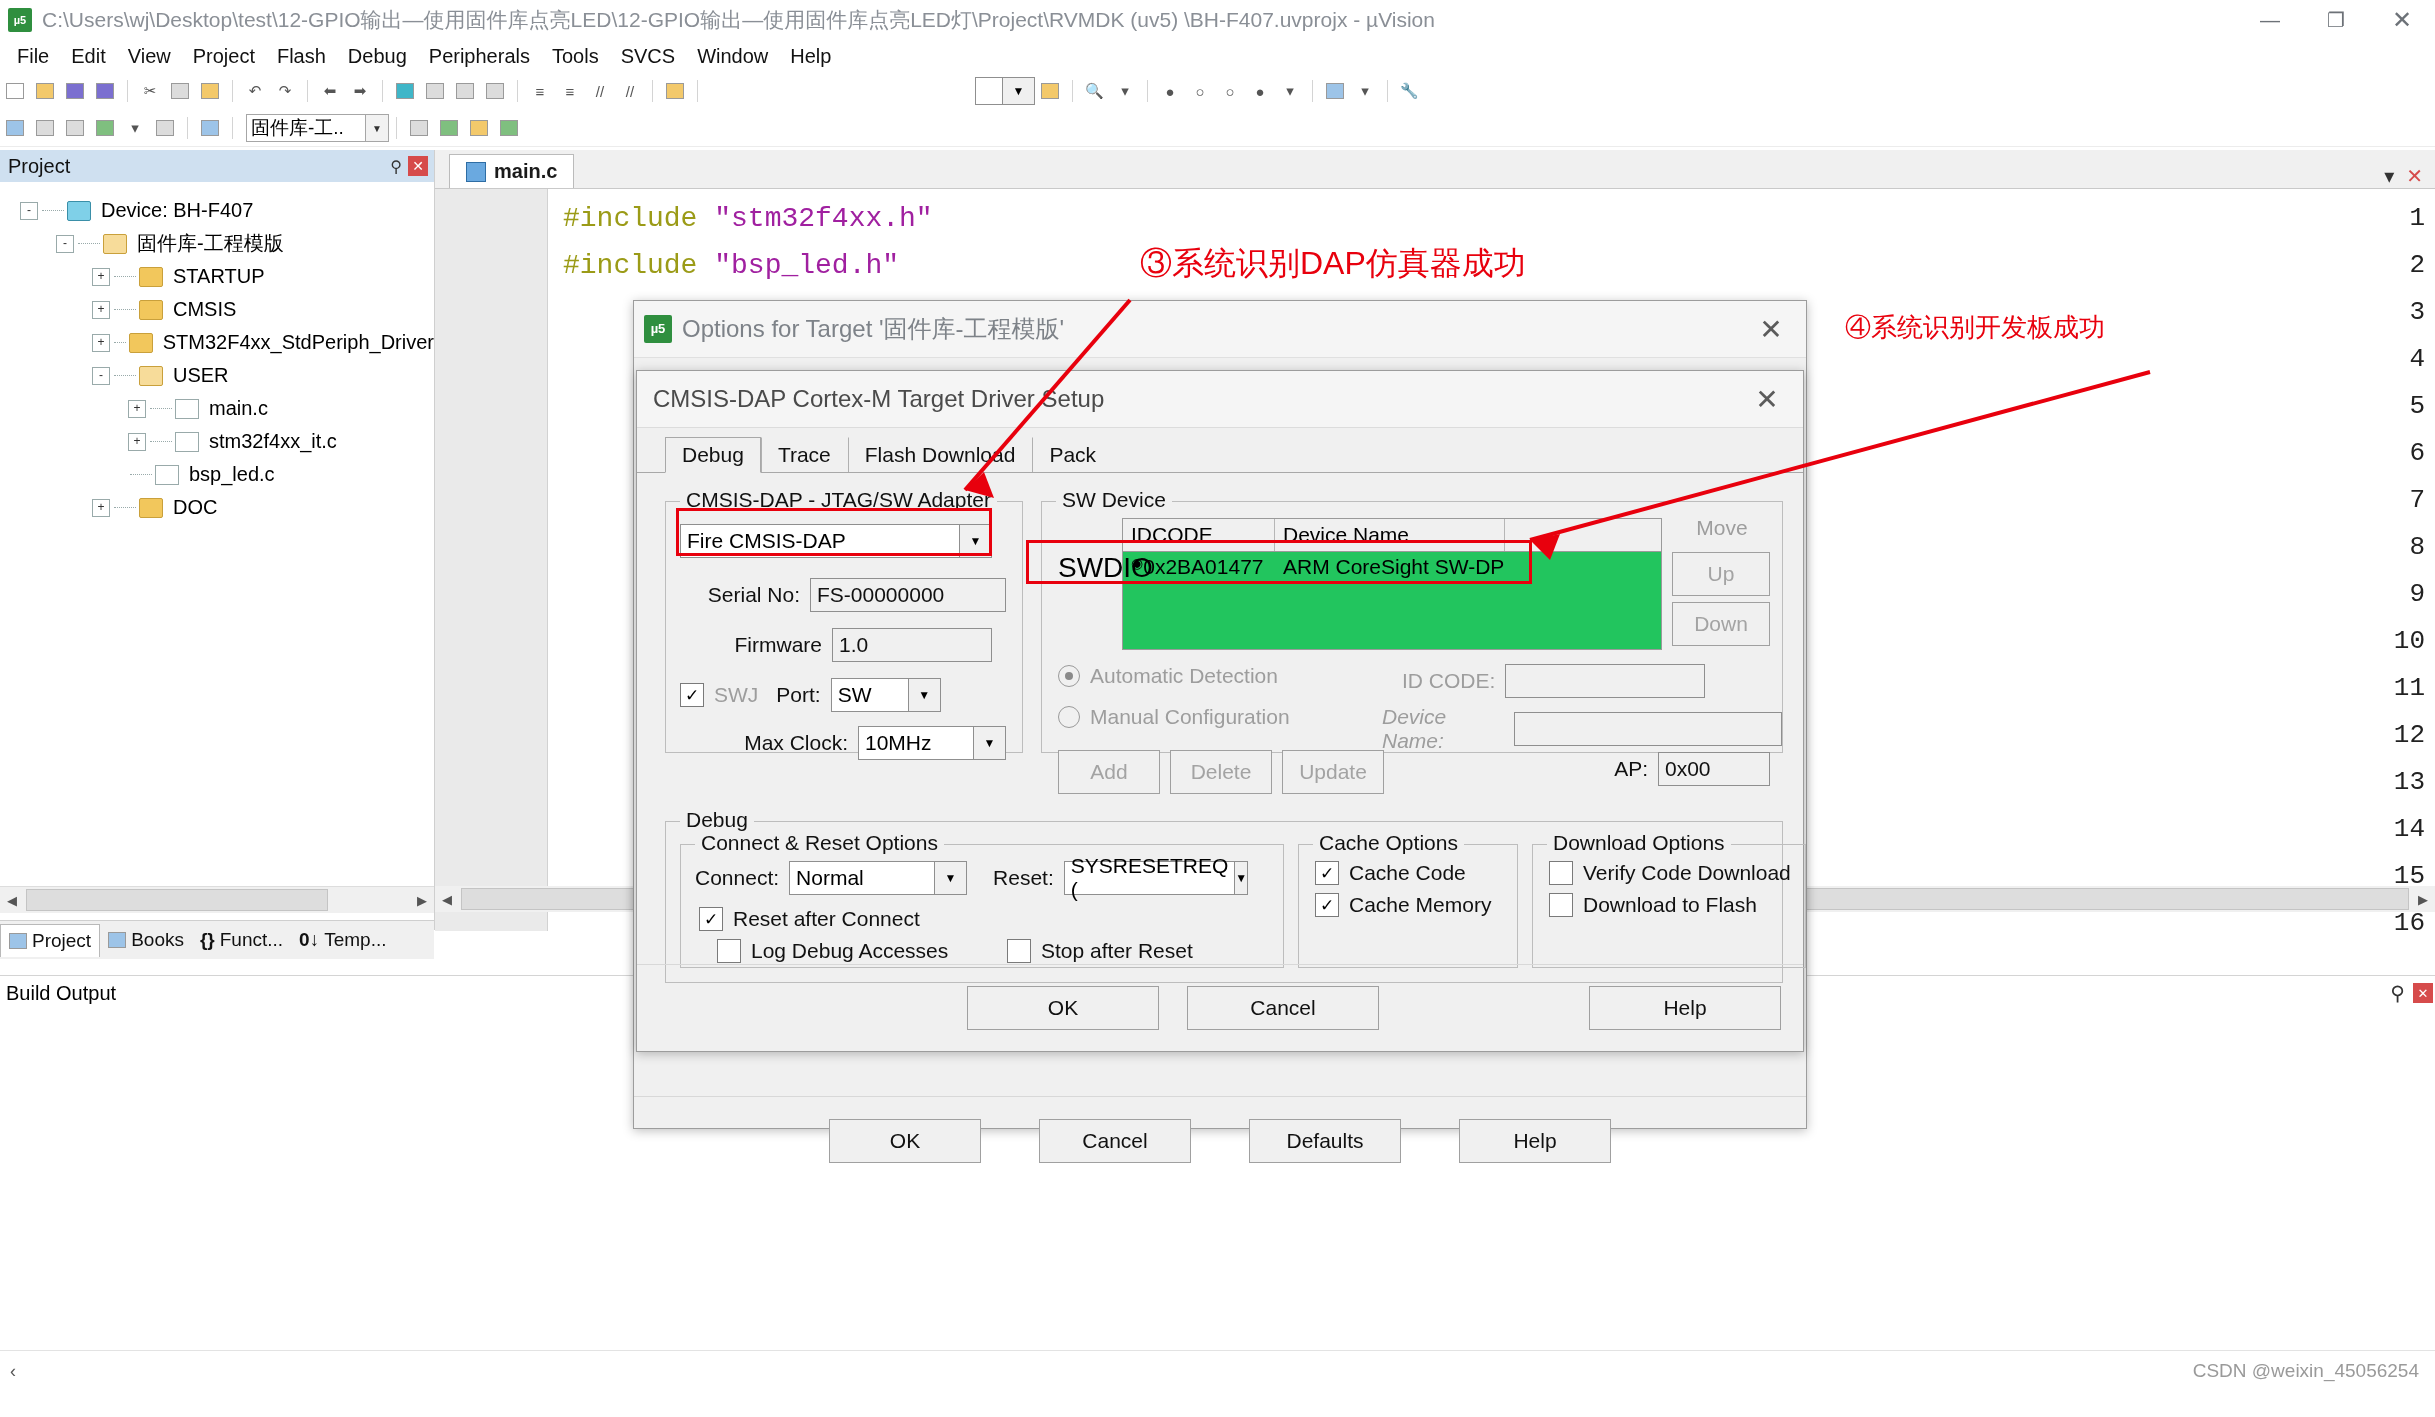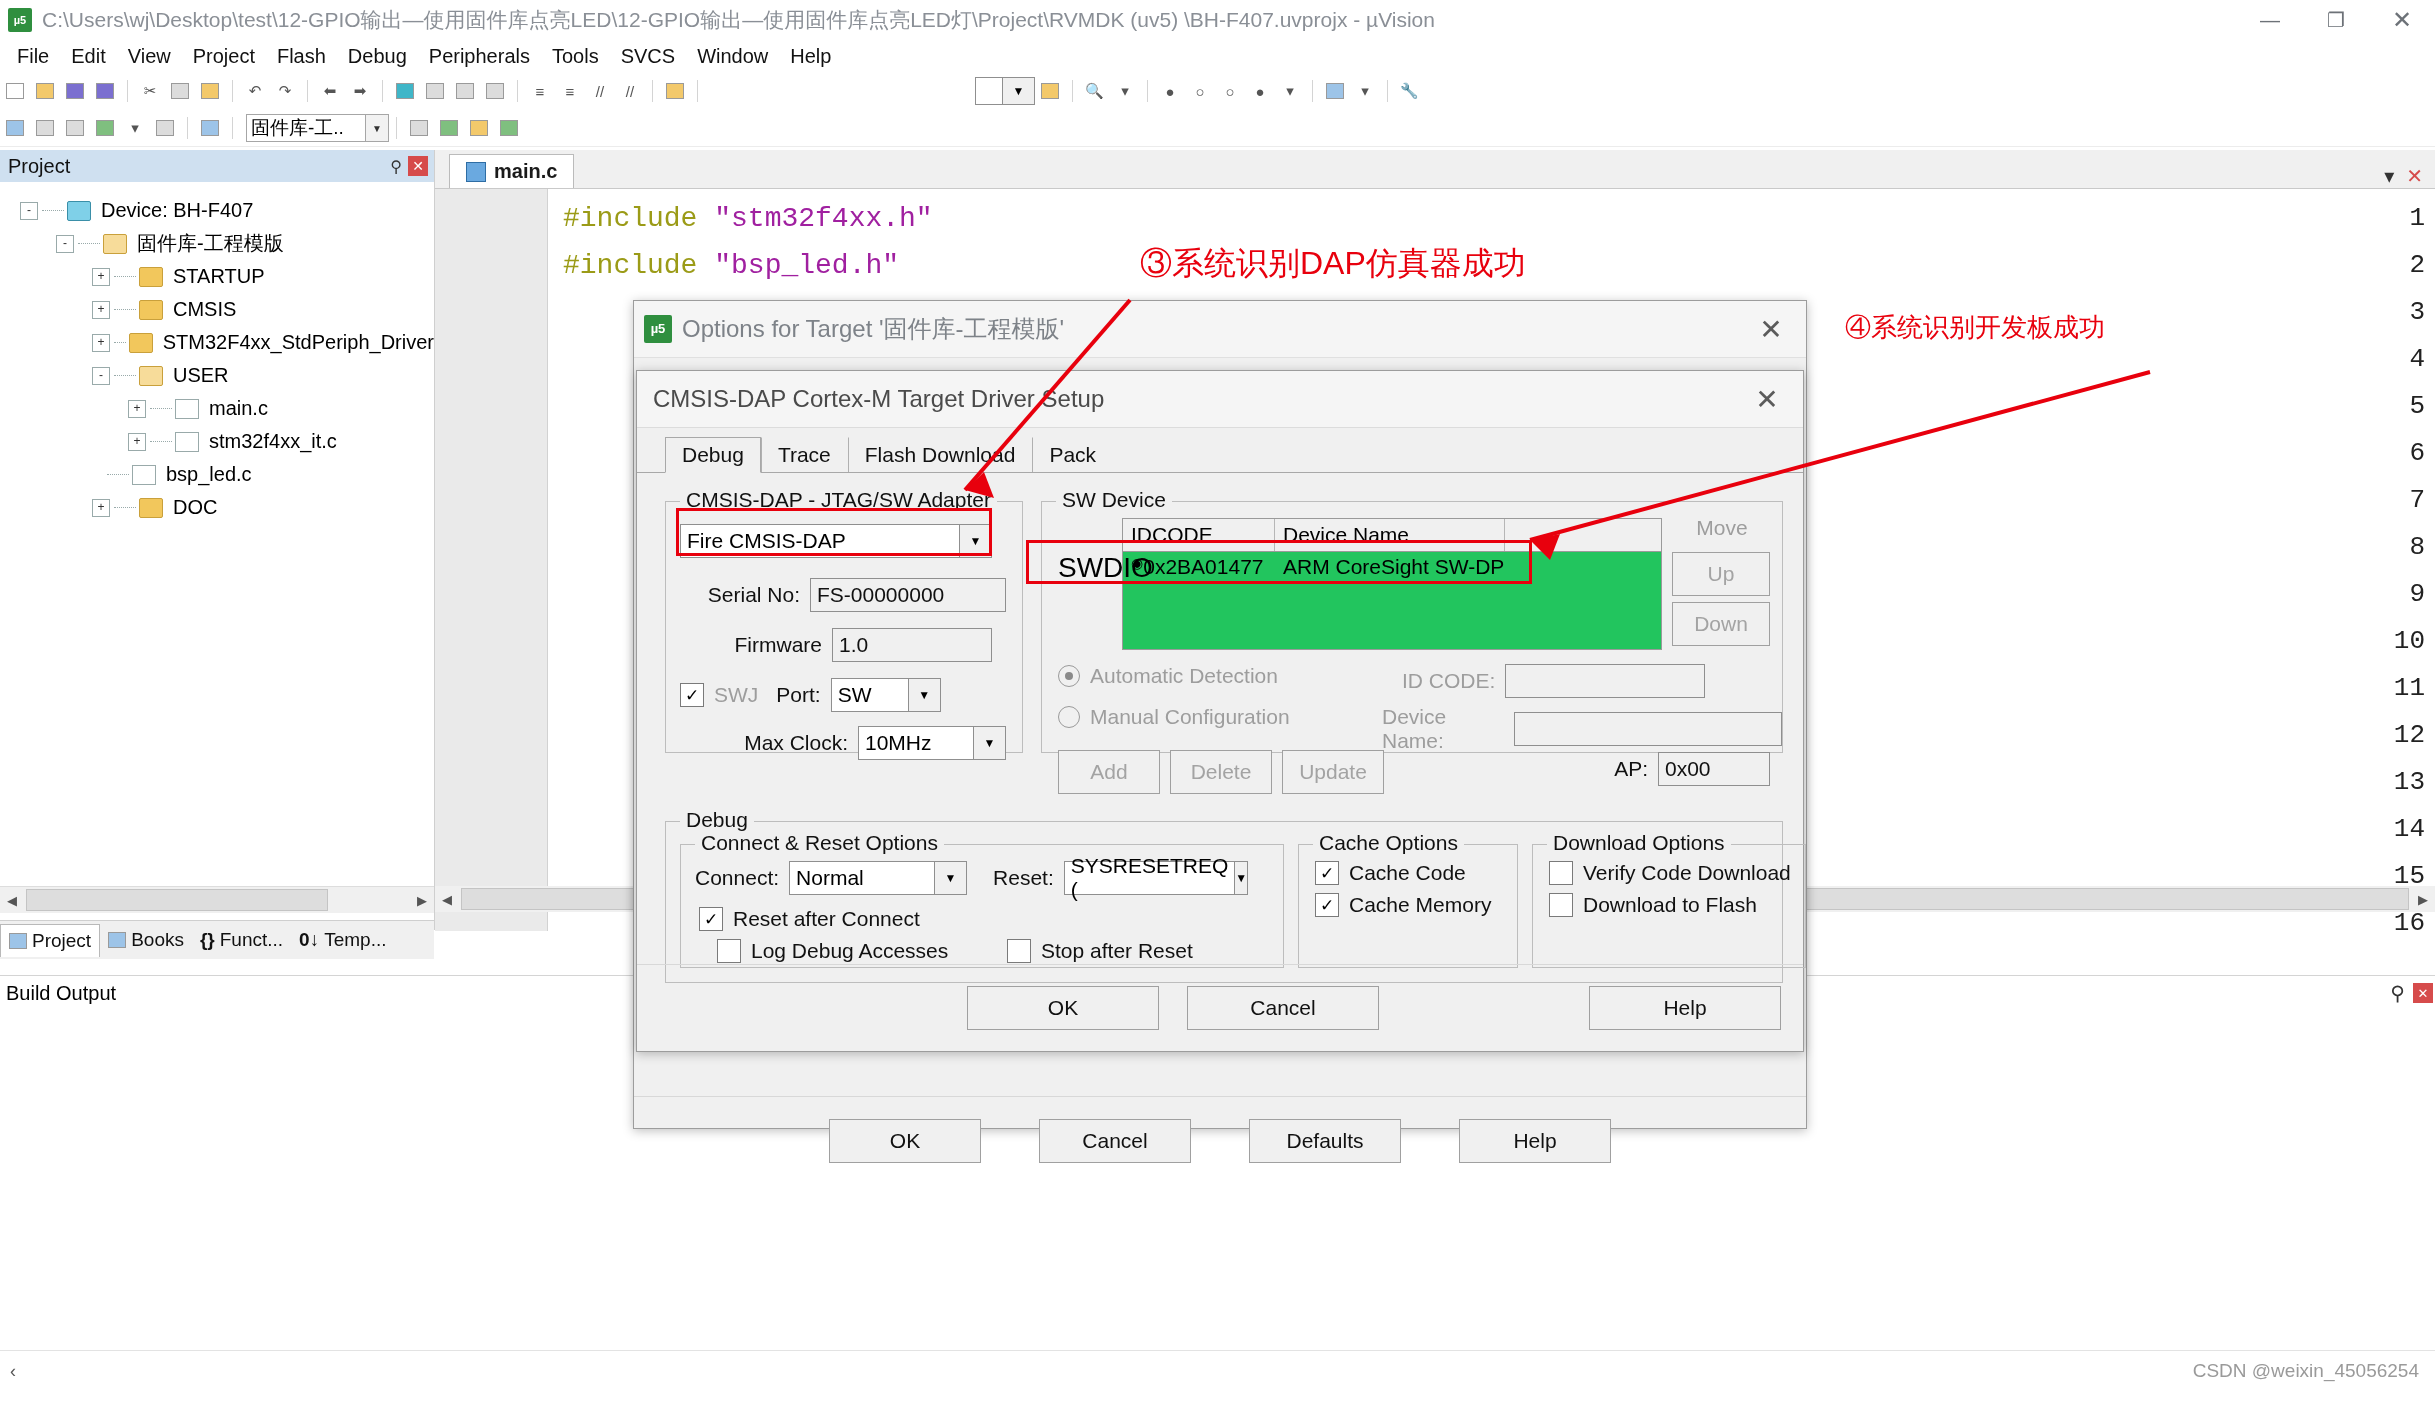--- a/index.html
+++ b/index.html
@@ -401,21 +401,21 @@
         <span class="dots"></span>
         <span class="ico file"></span>
         <span>main.c</span>
       </div>
       <div class="tnode" style="padding-left: 128px;">
         <span class="exp">+</span>
         <span class="dots"></span>
         <span class="ico file"></span>
         <span>stm32f4xx_it.c</span>
       </div>
-      <div class="tnode" style="padding-left: 87px;">
+      <div class="tnode" style="padding-left: 110px;">
         <span class="exp none"></span>
         <span class="dots"></span>
         <span class="ico file"></span>
         <span>bsp_led.c</span>
       </div>
       <div class="tnode" style="padding-left: 92px;">
         <span class="exp">+</span>
         <span class="dots"></span>
         <span class="ico folder"></span>
         <span>DOC</span>
@@ -597,21 +597,21 @@
     </div>
     <div class="row" style="position:absolute;left:360px;top:162px;">
       <span class="lbl dim">ID CODE:</span>
       <div class="fld ro" style="width:200px"></div>
     </div>
 
     <div class="row" style="position:absolute;left:16px;top:203px;">
       <span class="radio"></span>
       <span class="lbl dim">Manual Configuration</span>
     </div>
-    <div class="row" style="position:absolute;left:340px;top:203px;">
+    <div class="row" style="position:absolute;left:340px;top:203px;font-style:italic;">
       <span class="lbl dim">Device Name:</span>
       <div class="fld ro" style="width:290px"></div>
     </div>
 
     <div class="btn disabled" style="position:absolute;left:16px;top:248px;width:100px;min-width:0;">Add</div>
     <div class="btn disabled" style="position:absolute;left:128px;top:248px;width:100px;min-width:0;">Delete</div>
     <div class="btn disabled" style="position:absolute;left:240px;top:248px;width:100px;min-width:0;">Update</div>
     <div class="row" style="position:absolute;right:12px;top:250px;">
       <span class="lbl">AP:</span>
       <div class="fld ro" style="width:112px">0x00</div>

